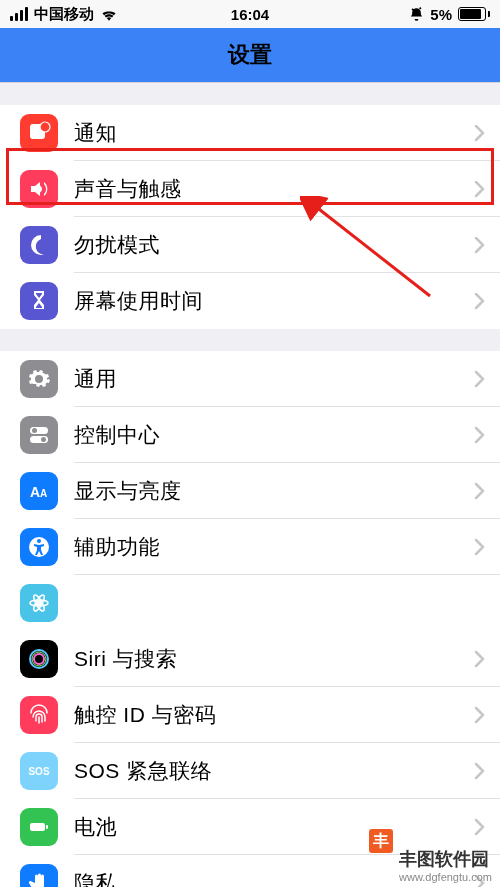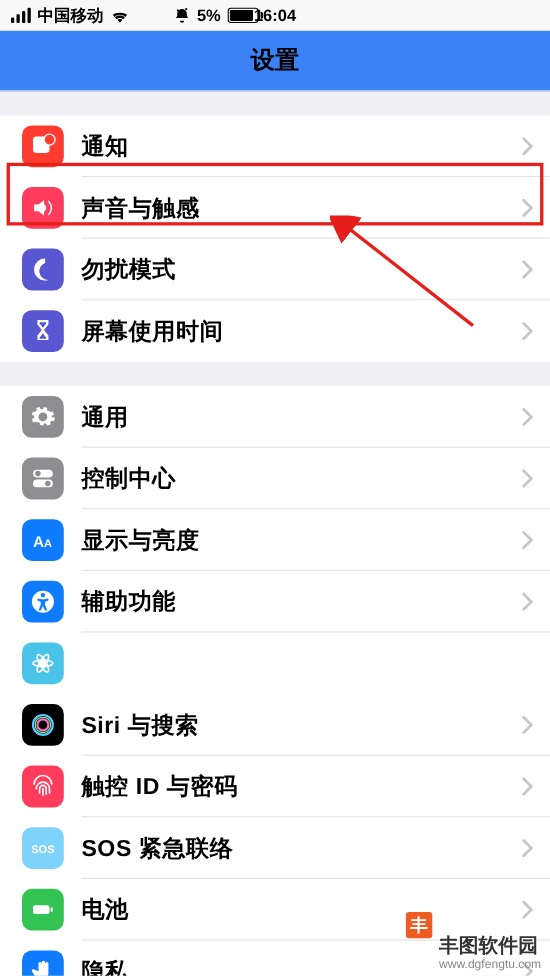--- a/index.html
+++ b/index.html
@@ -9,24 +9,24 @@
     background: #efeff4;
     color: #000;
     position: relative;
   }
   
   .status-bar {
     height: 28px;
     background: #f8f8f8;
     display: flex;
     align-items: center;
+    justify-content: space-between;
     padding: 0 10px;
     font-size: 15px;
     font-weight: 600;
-    gap: 40px;
   }
   .status-left, .status-right { display: flex; align-items: center; gap: 6px; }
   .status-center { position: absolute; left: 50%; transform: translateX(-50%); font-weight: 600; }
   .signal { display: inline-flex; align-items: flex-end; gap: 2px; }
   .signal span { width: 3px; background: #000; border-radius: 1px; }
   .signal span:nth-child(1){height:5px;}
   .signal span:nth-child(2){height:8px;}
   .signal span:nth-child(3){height:11px;}
   .signal span:nth-child(4){height:14px;}
   .wifi-icon { width: 18px; height: 14px; }
@@ -47,21 +47,20 @@
   .row {
     display: flex; align-items: center;
     padding-left: 20px;
     height: 56px;
     position: relative;
   }
   .row-inner {
     flex: 1; display: flex; align-items: center; height: 100%;
     border-bottom: 1px solid #e2e2e4;
     padding-right: 14px;
-    font-weight: bold;
   }
   .row:last-child .row-inner { border-bottom: none; }
   .icon {
     width: 38px; height: 38px; border-radius: 9px;
     margin-right: 16px; flex-shrink: 0;
     display: flex; align-items: center; justify-content: center;
   }
   .icon svg { width: 24px; height: 24px; }
   .label { font-size: 21px; flex: 1; letter-spacing: 0.5px; }
   .chev { color: #c6c6c9; }

